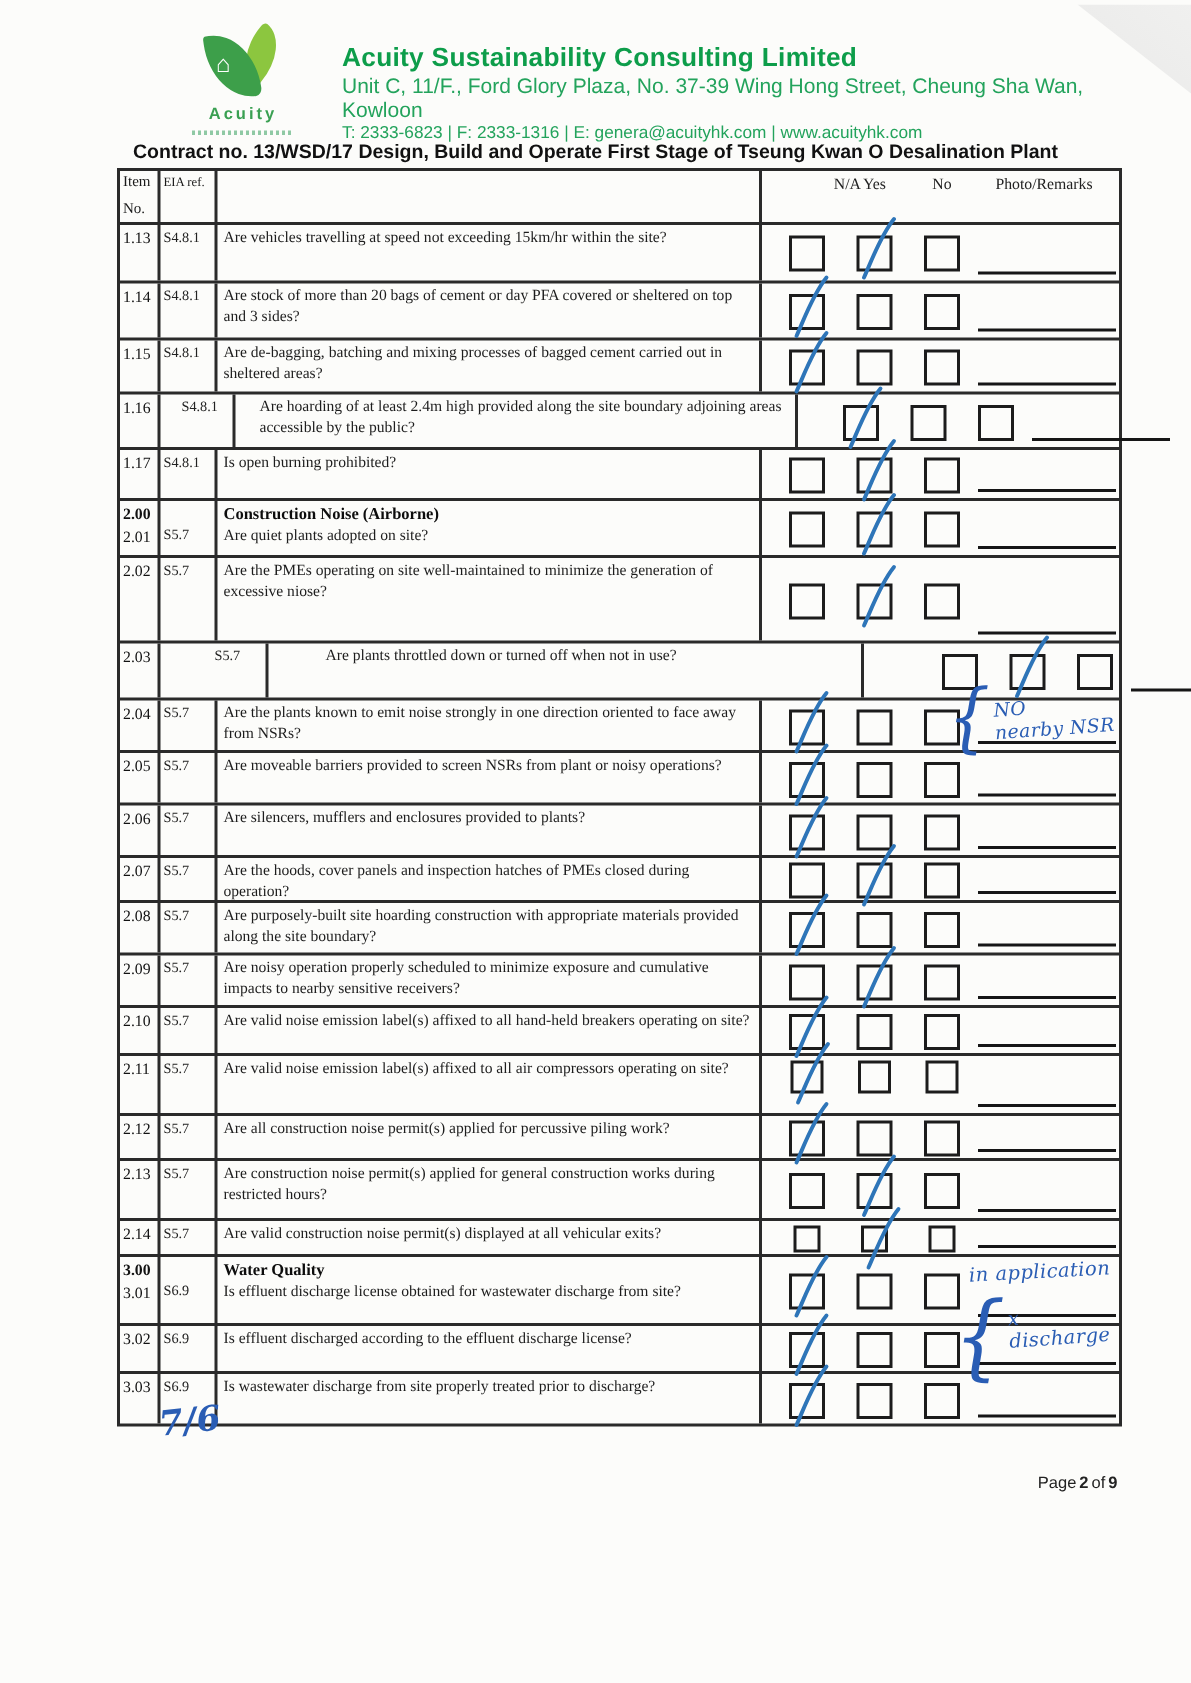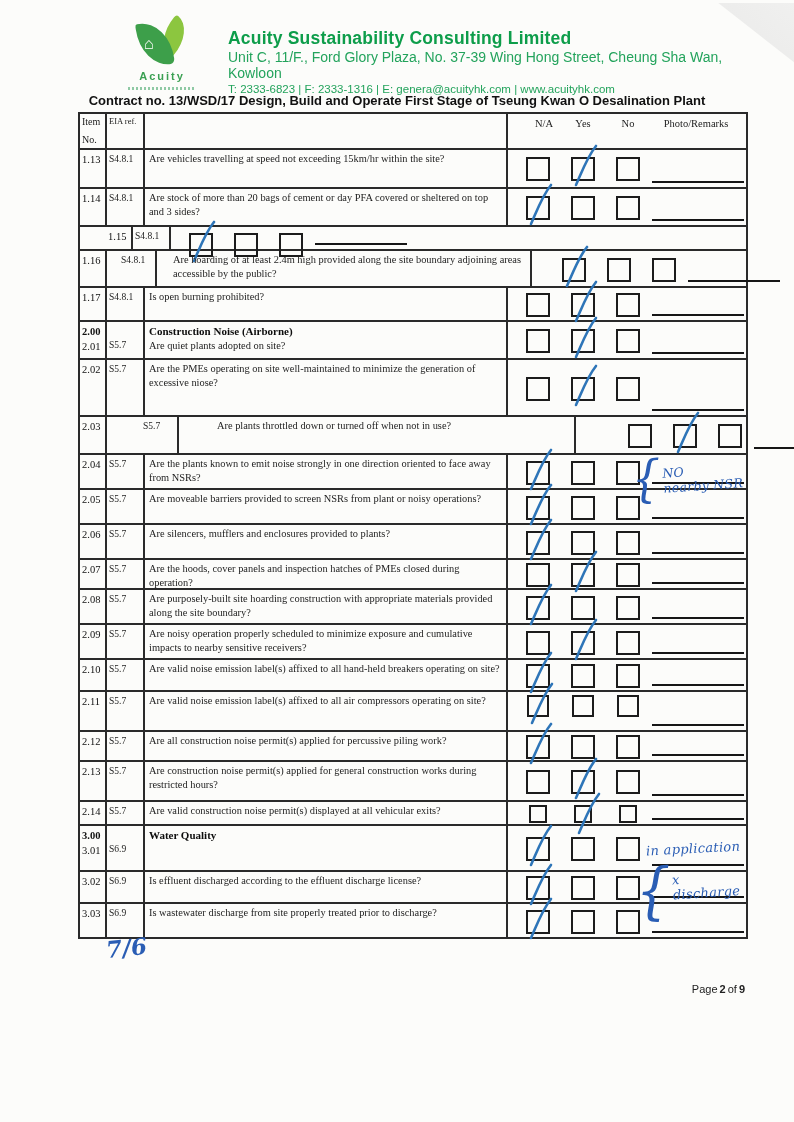--- a/index.html
+++ b/index.html
@@ -50,21 +50,21 @@
   .trow.first { border-top: none; }
   .cell { position: relative; }
   .c-item { width: 27px; border-right: 2px solid #2a2a2a; padding: 2px 1px 0 2px; }
   .c-eia  { width: 38px; border-right: 2px solid #2a2a2a; padding: 2px 1px 0 2px; }
   .c-q    { width: 363px; border-right: 2px solid #2a2a2a; padding: 2px 5px 0 4px; }
   .c-checks { flex: 1; }
   .h-item { display: flex; flex-direction: column; justify-content: space-between;
     font-size: 10px; padding: 2px 1px 3px 2px; }
   .h-eia { font-size: 8.5px; padding-top: 2px; }
   .h-lab { position: absolute; top: 4px; text-align: center; font-size: 10.5px; color:#222; }
-  .h-na  { left: 16px;  width: 40px; }
+  .h-na  { left: 26px;  width: 40px; text-align: right; }
   .h-yes { left: 55px;  width: 40px; }
   .h-no  { left: 100px; width: 40px; }
   .h-rem { left: 138px; width: 100px; }
   .inum { font-size: 10.5px; line-height: 15px; color: #111; }
   .inum.sec { font-weight: bold; }
   .etxt { font-size: 9.5px; line-height: 15px; color: #222; }
   .etxt.second { margin-top: 14px; }
   .sec-title { font-size: 11px; font-weight: bold; line-height: 15px; color:#0d0d0d; }
   .qtxt { font-size: 10.4px; line-height: 14px; color: #1d1d1d; }
   .box { position: absolute; border: 2px solid #1c1c1c; background: transparent; }
@@ -165,26 +165,29 @@
             <div class="box" style="width: 24px; height: 24px; left: 18px; top: 7px;">
               <svg class="tick" width="30" height="46" viewBox="0 0 30 46">
                 <path d="M6 42 C 11 31, 17 14, 26 3"></path>
               </svg>
             </div>
             <div class="box" style="width: 24px; height: 24px; left: 63px; top: 7px;"></div>
             <div class="box" style="width: 24px; height: 24px; left: 108px; top: 7px;"></div>
             <div class="remark-line"></div>
           </div>
         </div>
-        <div class="trow" style="height: 24px; padding-left: 26px;">
+        <div class="trow" style="height: 36px;">
           <div class="cell c-item">
             <div class="inum">1.15</div>
           </div>
           <div class="cell c-eia">
             <div class="etxt">S4.8.1</div>
+          </div>
+          <div class="cell c-q">
+            <div class="qtxt">Are de-bagging, batching and mixing processes of bagged cement carried out in sheltered areas?</div>
           </div>
           <div class="cell c-checks">
             <div class="box" style="width: 24px; height: 24px; left: 18px; top: 6px;">
               <svg class="tick" width="30" height="46" viewBox="0 0 30 46">
                 <path d="M6 42 C 11 31, 17 14, 26 3"></path>
               </svg>
             </div>
             <div class="box" style="width: 24px; height: 24px; left: 63px; top: 6px;"></div>
             <div class="box" style="width: 24px; height: 24px; left: 108px; top: 6px;"></div>
             <div class="remark-line"></div>
@@ -531,20 +534,21 @@
         <div class="trow" style="height: 46px; font-family: Liberation Serif, serif;">
           <div class="cell c-item">
             <div class="inum sec">3.00</div>
             <div class="inum">3.01</div>
           </div>
           <div class="cell c-eia">
             <div class="etxt second">S6.9</div>
           </div>
           <div class="cell c-q">
             <div class="sec-title">Water Quality</div>
+            <div class="qtxt">Is effluent discharge license obtained for wastewater discharge from site?</div>
           </div>
           <div class="cell c-checks">
             <div class="box" style="width: 24px; height: 24px; left: 18px; top: 11px;">
               <svg class="tick" width="30" height="46" viewBox="0 0 30 46">
                 <path d="M6 42 C 11 31, 17 14, 26 3"></path>
               </svg>
             </div>
             <div class="box" style="width: 24px; height: 24px; left: 63px; top: 11px;"></div>
             <div class="box" style="width: 24px; height: 24px; left: 108px; top: 11px;"></div>
             <div class="remark-line"></div>

